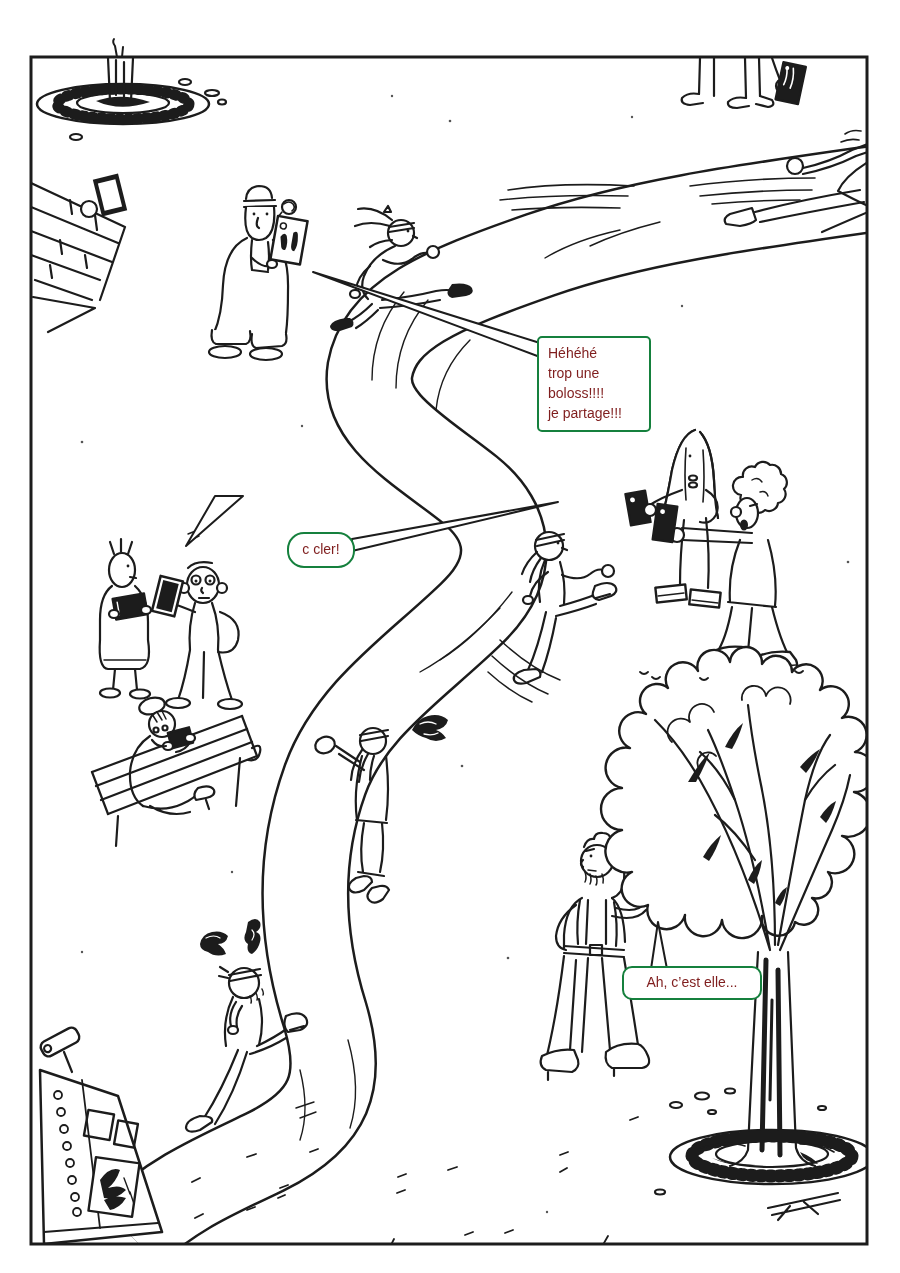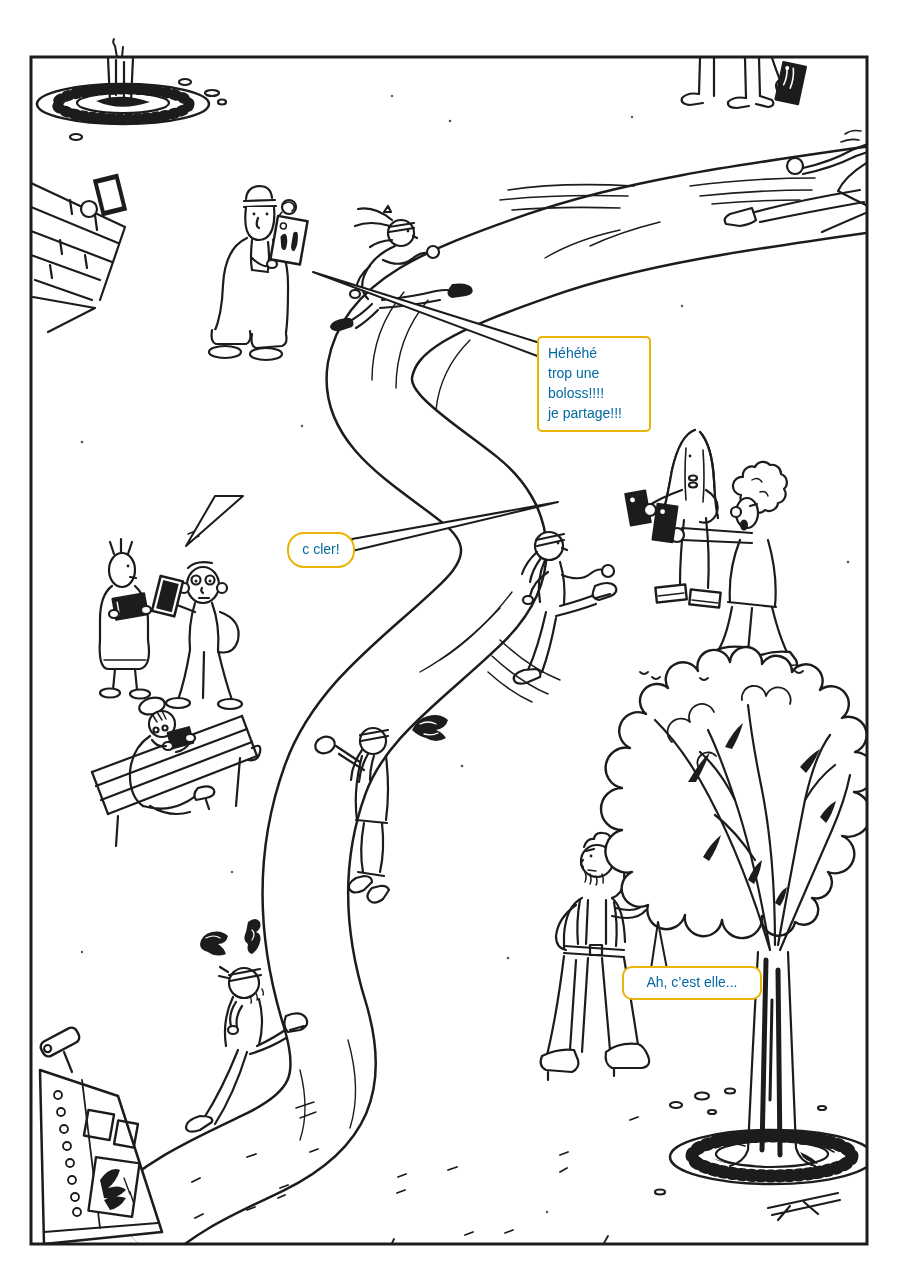--- a/index.html
+++ b/index.html
@@ -1,19 +1,19 @@
 <!DOCTYPE html>
 <html><head>
 <meta charset="utf-8">
 <style>
   html,body{margin:0;padding:0;background:#fff;}
   .stage{position:relative;width:900px;height:1273px;background:#ffffff;overflow:hidden;
          font-family:"Liberation Sans",sans-serif;}
   .stage svg{position:absolute;left:0;top:0;}
-  .bubble{position:absolute;background:#fff;border:2px solid #eab308;color:#0369a1;
+  .bubble{position:absolute;background:#fff;border:2px solid #15803d;color:#7f1d1d;
           font:14px/1.42 "Liberation Sans",sans-serif;padding:6px 9px;
           white-space:pre-line;box-sizing:border-box;z-index:5;}
   .b-natasha{left:88px;top:404px;width:184px;border-radius:5px;}
   .b-ccler{left:287px;top:532px;width:68px;text-align:center;padding:6px 3px;border-radius:17px;}
   .b-boloss{left:537px;top:336px;width:114px;border-radius:5px;}
   .b-ah{left:622px;top:966px;width:140px;text-align:center;padding:5px 14px;border-radius:10px;}
 </style>
 </head>
 <body>
 

